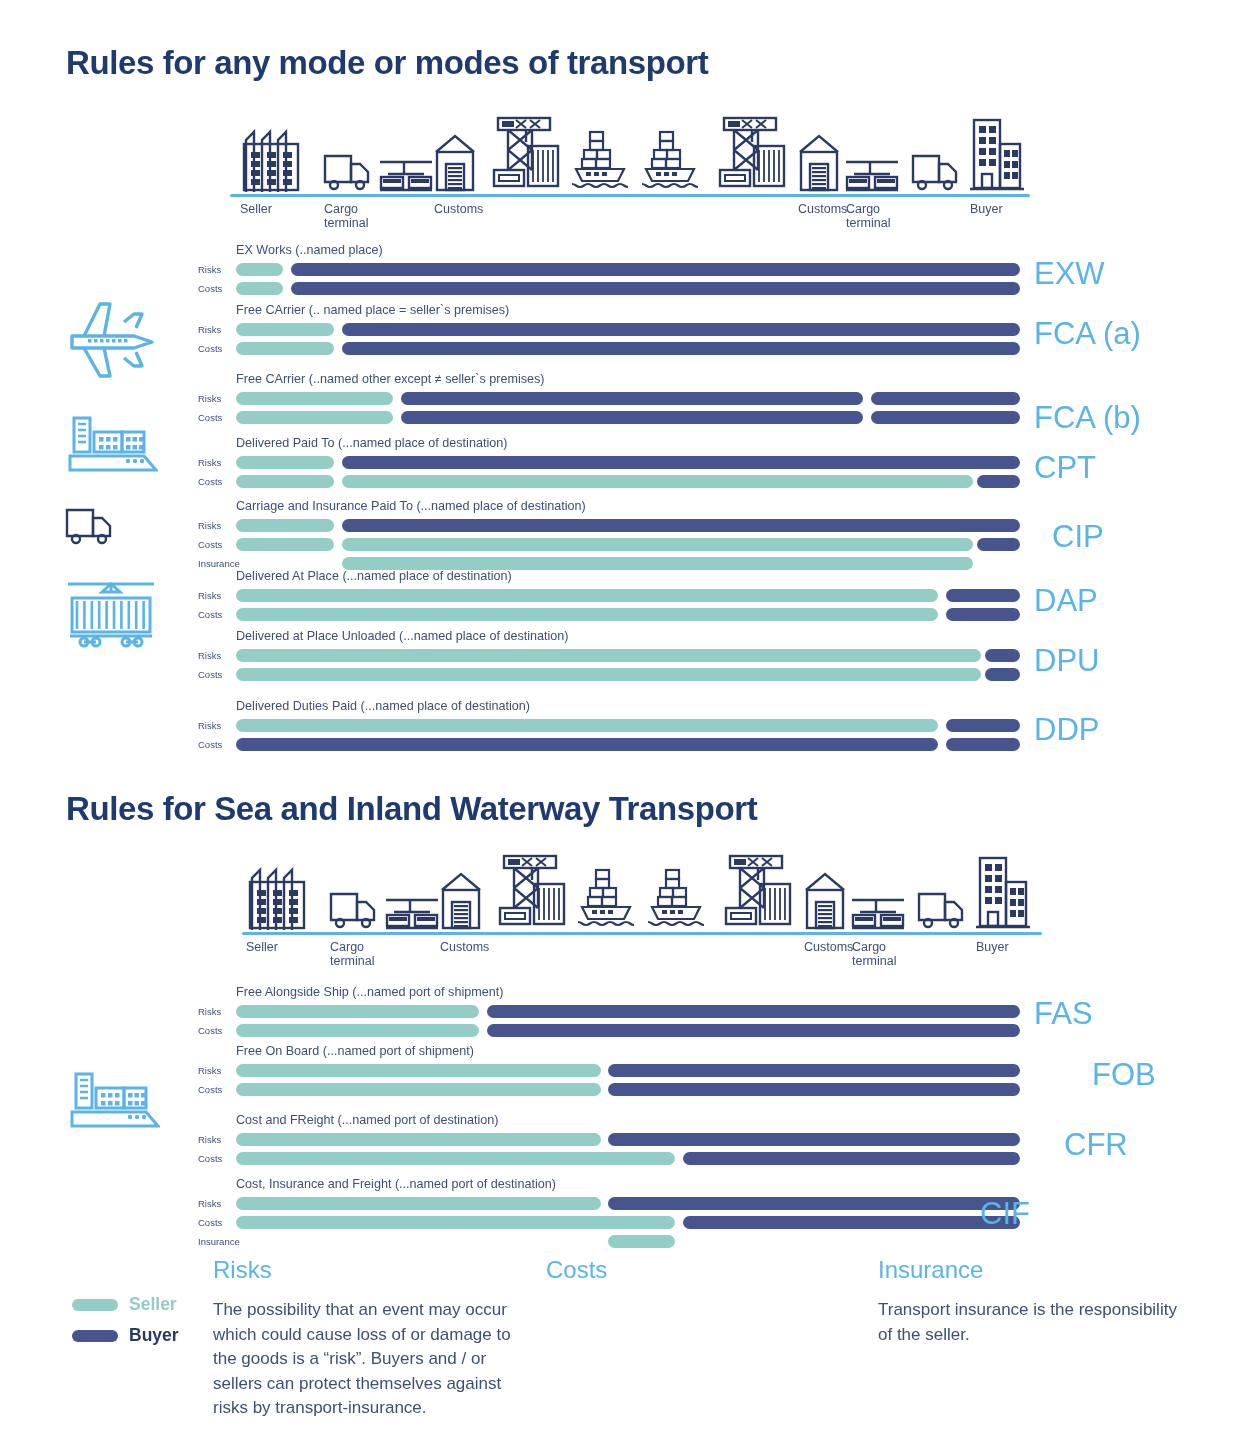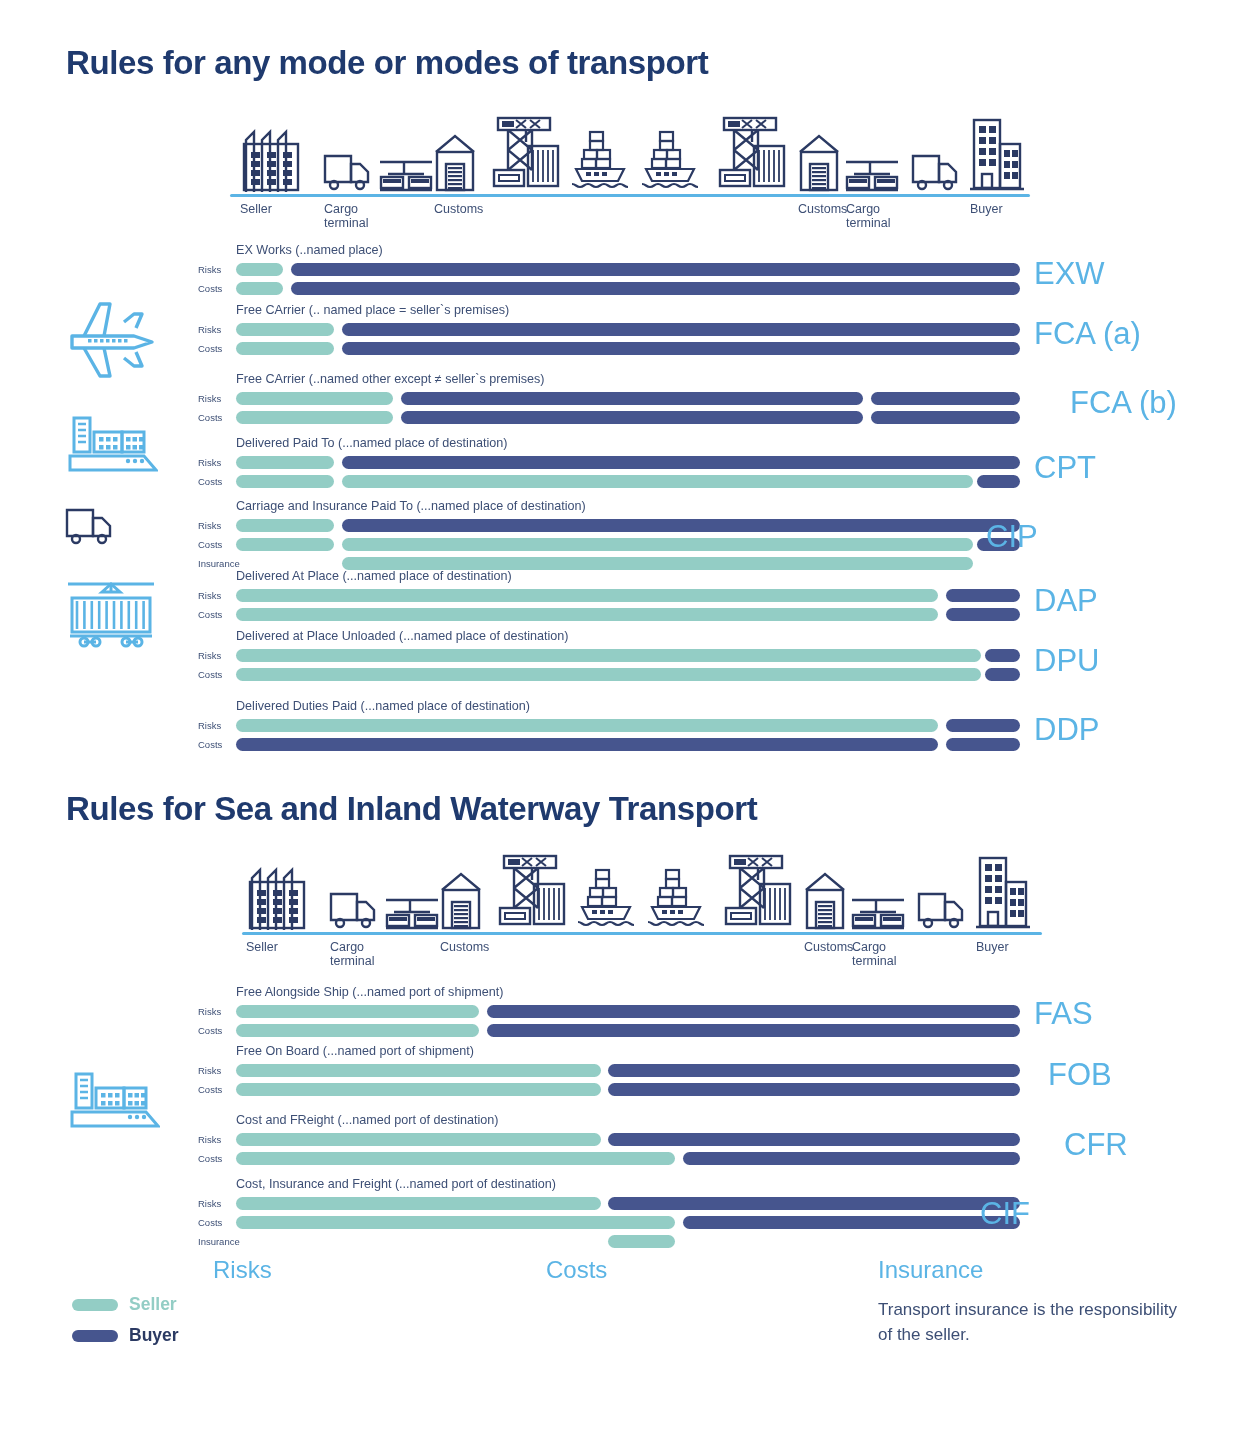--- a/index.html
+++ b/index.html
@@ -451,21 +451,21 @@
     <div class="term" style="top: 372px;">
       <div class="tname">Free CArrier (..named other except ≠ seller`s premises)</div>
       <div class="rowlab" style="left: 198px; top: 21px; width: 40px;">Risks</div>
       <div class="bar green" style="left: 236px; top: 20px; width: 156.8px;"></div>
       <div class="bar blue" style="left: 400.64px; top: 20px; width: 462.56px;"></div>
       <div class="bar blue" style="left: 871.04px; top: 20px; width: 148.96px;"></div>
       <div class="rowlab" style="left: 198px; top: 40px; width: 40px;">Costs</div>
       <div class="bar green" style="left: 236px; top: 39px; width: 156.8px;"></div>
       <div class="bar blue" style="left: 400.64px; top: 39px; width: 462.56px;"></div>
       <div class="bar blue" style="left: 871.04px; top: 39px; width: 148.96px;"></div>
-      <div class="code" style="left: 1034px; top: 13px; margin-left: 36px;">FCA (b)</div>
+      <div class="code" style="left: 1034px; top: 28px;">FCA (b)</div>
     </div>
     <div class="term" style="top: 436px;">
       <div class="tname">Delivered Paid To (...named place of destination)</div>
       <div class="rowlab" style="left: 198px; top: 21px; width: 40px;">Risks</div>
       <div class="bar green" style="left: 236px; top: 20px; width: 98px;"></div>
       <div class="bar blue" style="left: 341.84px; top: 20px; width: 678.16px;"></div>
       <div class="rowlab" style="left: 198px; top: 40px; width: 40px;">Costs</div>
       <div class="bar green" style="left: 236px; top: 39px; width: 98px;"></div>
       <div class="bar green" style="left: 341.84px; top: 39px; width: 631.12px;"></div>
       <div class="bar blue" style="left: 976.88px; top: 39px; width: 43.12px;"></div>
@@ -475,21 +475,21 @@
       <div class="tname">Carriage and Insurance Paid To (...named place of destination)</div>
       <div class="rowlab" style="left: 198px; top: 21px; width: 40px;">Risks</div>
       <div class="bar green" style="left: 236px; top: 20px; width: 98px;"></div>
       <div class="bar blue" style="left: 341.84px; top: 20px; width: 678.16px;"></div>
       <div class="rowlab" style="left: 198px; top: 40px; width: 40px;">Costs</div>
       <div class="bar green" style="left: 236px; top: 39px; width: 98px;"></div>
       <div class="bar green" style="left: 341.84px; top: 39px; width: 631.12px;"></div>
       <div class="bar blue" style="left: 976.88px; top: 39px; width: 43.12px;"></div>
       <div class="rowlab" style="left: 198px; top: 59px; width: 40px;">Insurance</div>
       <div class="bar green" style="left: 341.84px; top: 58px; width: 631.12px;"></div>
-      <div class="code" style="left: 986px; top: 20px;">CIP</div>
+      <div class="code" style="left: 1052px; top: 20px;">CIP</div>
     </div>
     <div class="term" style="top: 569px;">
       <div class="tname">Delivered At Place (...named place of destination)</div>
       <div class="rowlab" style="left: 198px; top: 21px; width: 40px;">Risks</div>
       <div class="bar green" style="left: 236px; top: 20px; width: 701.68px;"></div>
       <div class="bar blue" style="left: 945.52px; top: 20px; width: 74.48px;"></div>
       <div class="rowlab" style="left: 198px; top: 40px; width: 40px;">Costs</div>
       <div class="bar green" style="left: 236px; top: 39px; width: 701.68px;"></div>
       <div class="bar blue" style="left: 945.52px; top: 39px; width: 74.48px;"></div>
       <div class="code" style="left: 1034px; top: 14px;">DAP</div>
@@ -803,21 +803,21 @@
       <div class="code" style="left: 1034px; top: 11px;">FAS</div>
     </div>
     <div class="term" style="top: 1044px;">
       <div class="tname">Free On Board (...named port of shipment)</div>
       <div class="rowlab" style="left: 198px; top: 21px; width: 40px;">Risks</div>
       <div class="bar green" style="left: 236px; top: 20px; width: 364.56px;"></div>
       <div class="bar blue" style="left: 608.4px; top: 20px; width: 411.6px;"></div>
       <div class="rowlab" style="left: 198px; top: 40px; width: 40px;">Costs</div>
       <div class="bar green" style="left: 236px; top: 39px; width: 364.56px;"></div>
       <div class="bar blue" style="left: 608.4px; top: 39px; width: 411.6px;"></div>
-      <div class="code" style="left: 1048px; top: 13px;">FOB</div>
+      <div class="code" style="left: 1092px; top: 13px;">FOB</div>
     </div>
     <div class="term" style="top: 1113px;">
       <div class="tname">Cost and FReight (...named port of destination)</div>
       <div class="rowlab" style="left: 198px; top: 21px; width: 40px;">Risks</div>
       <div class="bar green" style="left: 236px; top: 20px; width: 364.56px;"></div>
       <div class="bar blue" style="left: 608.4px; top: 20px; width: 411.6px;"></div>
       <div class="rowlab" style="left: 198px; top: 40px; width: 40px;">Costs</div>
       <div class="bar green" style="left: 236px; top: 39px; width: 439.04px;"></div>
       <div class="bar blue" style="left: 682.88px; top: 39px; width: 337.12px;"></div>
       <div class="code" style="left: 1064px; top: 14px;">CFR</div>
@@ -842,20 +842,21 @@
       <span class="ltext seller">Seller</span>
     </div>
     <div class="lrow" style="left: 0px; top: 31px;">
       <span class="swatch" style="background: rgb(70, 85, 142);"></span>
       <span class="ltext buyer">Buyer</span>
     </div>
   </div>
 
 <div class="foot" id="foot-0" style="left:213px; top:1256px; width:306px;">
   <h4>Risks</h4>
+  <p>The possibility that an event may occur which could cause loss of or damage to the goods is a “risk”. Buyers and / or sellers can protect themselves against risks by transport-insurance.</p>
 </div>
 <div class="foot" id="foot-1" style="left:546px; top:1256px; width:320px;">
   <h4>Costs</h4>
 </div>
 <div class="foot" id="foot-2" style="left:878px; top:1256px; width:300px;">
   <h4>Insurance</h4>
   <p>Transport insurance is the responsibility of the seller.</p>
 </div>
 
 </body></html>

